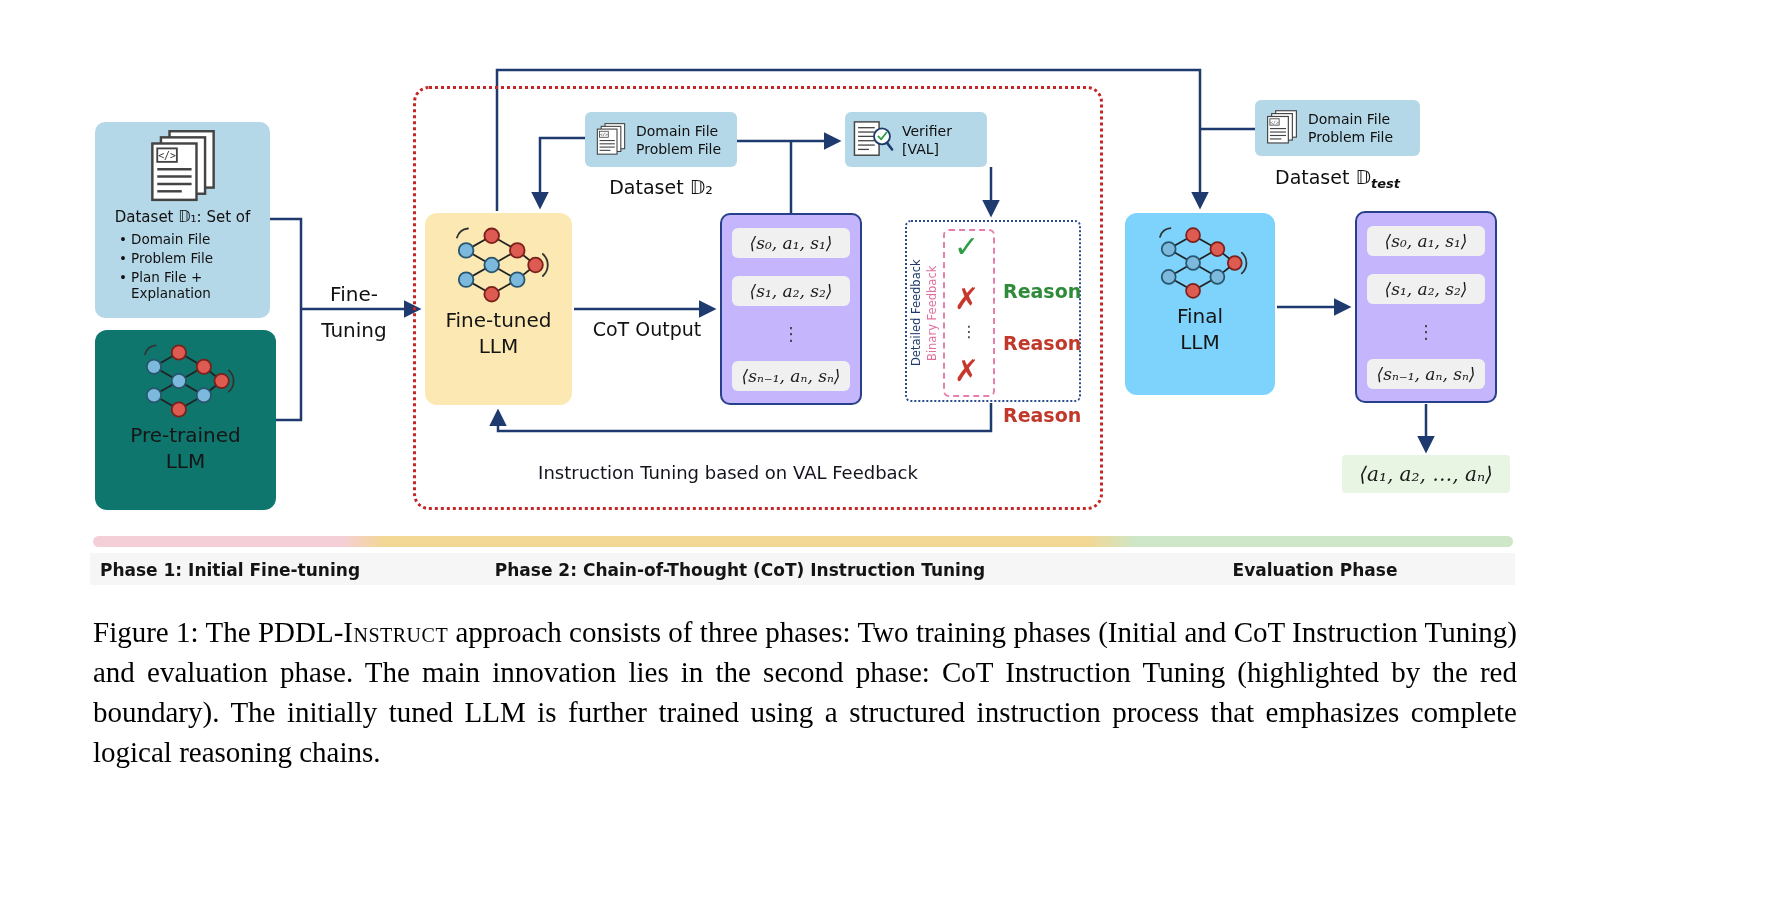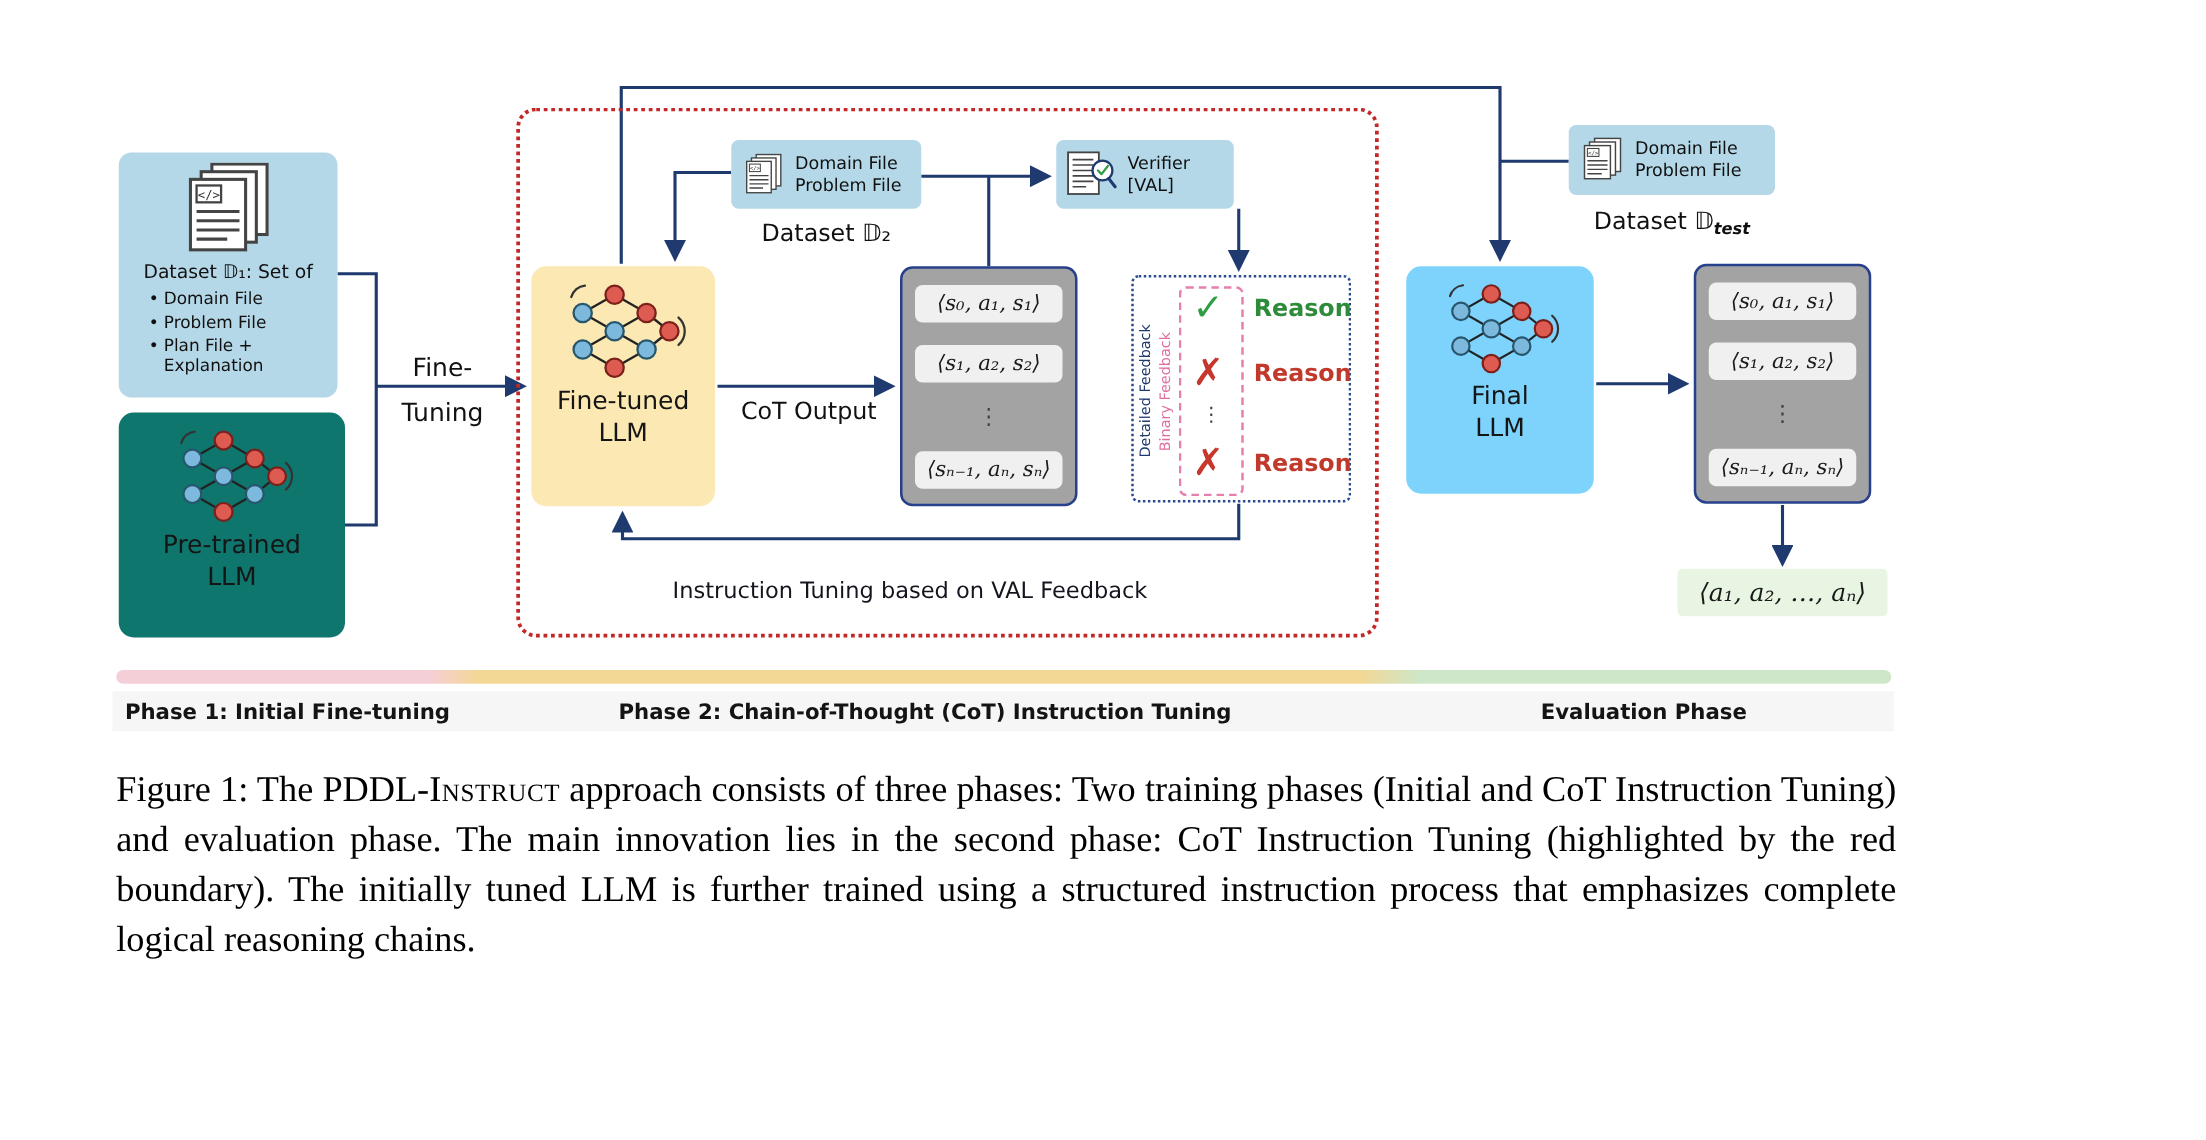--- a/index.html
+++ b/index.html
@@ -34,39 +34,39 @@
   .docbox .dlines { font-size:14px; line-height:18px; color:#101010; }
   .d2box   { left:585px; top:112px; width:152px; height:55px; }
   .verbox  { left:845px; top:112px; width:142px; height:55px; }
   .dtestbox{ left:1255px; top:100px; width:165px; height:56px; }
 
   .ds-caption { position:absolute; text-align:center; font-size:19px; color:#101010; }
   .sub { font-size:13px; font-style:italic; vertical-align:-4px;font-weight:bold; }
 
   .cot-label { left:583px; top:318px; width:128px; text-align:center; font-size:19px; }
 
-  .statesbox { position:absolute; width:142px; height:192px; background:#a3a3a3; border:2px solid #27408b;
+  .statesbox { position:absolute; width:142px; height:192px; background:#c4b5fd; border:2px solid #27408b;
     border-radius:10px; box-sizing:border-box; display:flex; flex-direction:column; justify-content:space-between;
     padding:13px 10px 12px; }
   .states-left  { left:720px; top:213px; }
   .states-right { left:1355px; top:211px; }
   .pill { background:#f0f0f1; border-radius:6px; height:30px; display:flex; align-items:center; justify-content:center; }
   .math { font-family:"DejaVu Serif","DejaVu Sans",serif; font-style:italic; font-size:17px; color:#1a1a1a; }
   .vdots { text-align:center; font-size:18px; line-height:1; color:#444; }
 
   .fbbox { left:905px; top:220px; width:176px; height:182px; border:2px dotted #2a4b8d; border-radius:6px; background:#fff; box-sizing:border-box; }
   .rot { position:absolute; writing-mode:vertical-rl; transform:rotate(180deg); font-size:11.5px; top:8px; height:166px; text-align:center; }
   .rot-detailed { left:2px; color:#1e3a6e; }
   .rot-binary   { left:18px; color:#e06fa0; }
   .pinkdash { position:absolute; left:36px; top:7px; width:52px; height:168px; border:2px dashed #e77fae; border-radius:6px; box-sizing:border-box; }
   .fb-icon { position:absolute; font-size:30px; font-weight:bold; line-height:1; }
   .fb-check { color:#2e9e44; }
   .fb-cross { color:#c8372d; }
   .fb-dots { position:absolute; left:54px; top:102px; font-size:16px; color:#444; line-height:1; }
-  .reason { position:absolute; left:96px; font-size:19px; font-weight:600; }
+  .reason { position:absolute; left:96px; font-size:19px; font-weight:600;margin-top:44px; }
   .reason-green { color:#2e8b3a; }
   .reason-red { color:#c0392b; }
 
   .instr-label { left:488px; top:462px; width:480px; text-align:center; font-size:18px; font-weight:500; color:#14141f; }
 
   .outplan-label { left:1200px; top:461px; width:136px; font-size:20px; font-weight:bold; color:#238031; text-align:right; }
   .outplan-pill { left:1342px; top:455px; width:168px; height:38px; background:#e9f5e3; border-radius:4px;
     display:flex; align-items:center; justify-content:center; }
   .outplan-pill .math { font-size:20px; }
 

